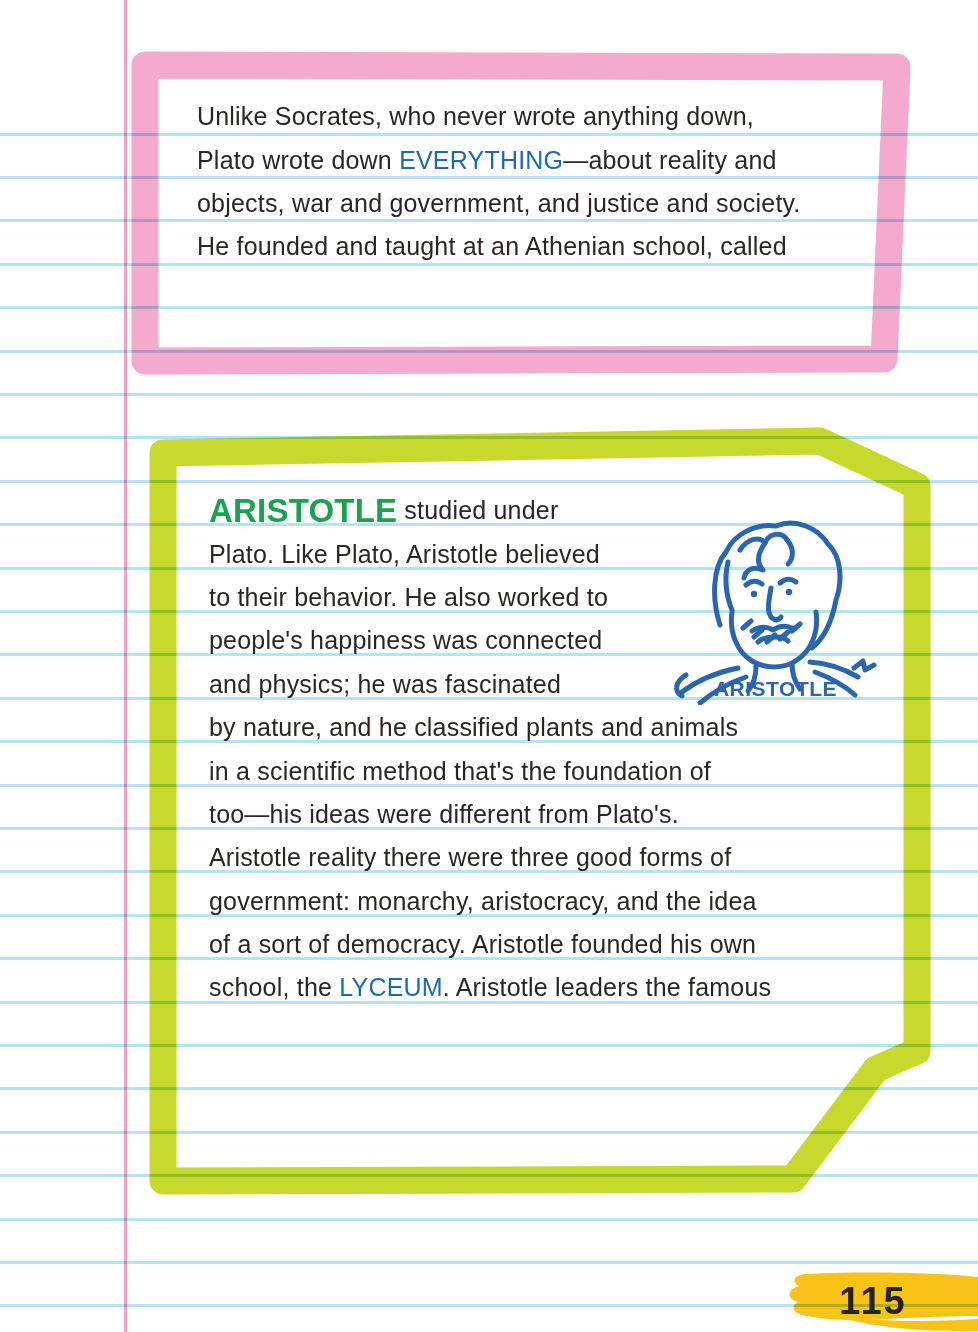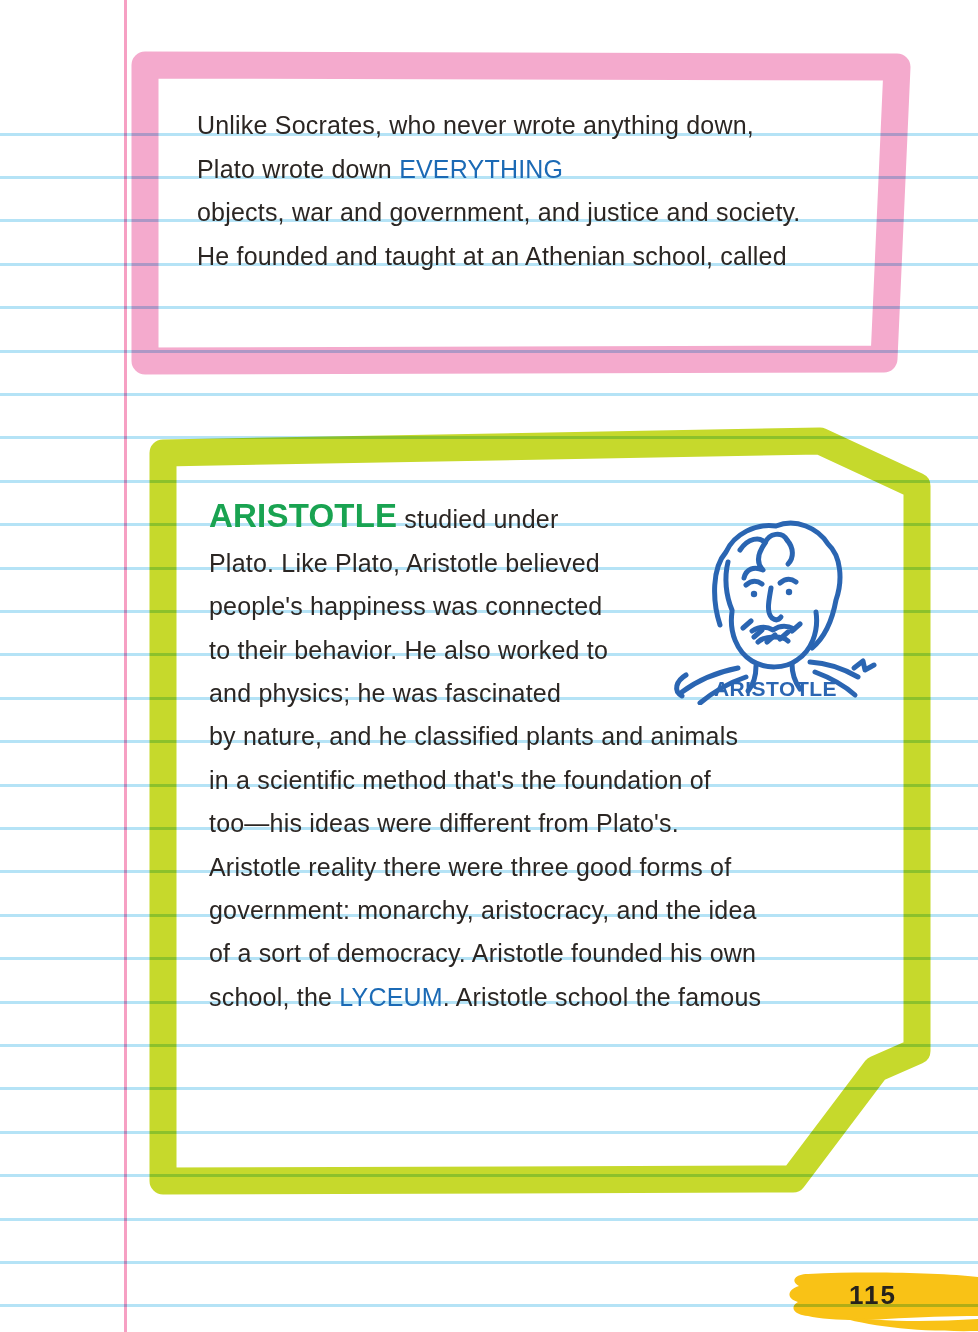--- a/index.html
+++ b/index.html
@@ -21,40 +21,40 @@
     background:var(--ruled-line,#b5e3f6);
     mix-blend-mode:multiply;z-index:2;
   }
   .margin-line{
     position:absolute;top:0;left:124px;width:3px;height:1332px;
     background:var(--margin-line,#f6a0c3);
     mix-blend-mode:multiply;z-index:2;
   }
   
   .note-text{position:absolute;z-index:3;}
-  .nb-line{height:43.4px;display:flex;align-items:flex-end;}
+  .nb-line{height:43.4px;display:flex;align-items:center;}
   .nb-line span{white-space:pre;line-height:1;font-size:25px;letter-spacing:0.2px;}
   .seg-blue{color:var(--highlight-blue,#1b6ab5);font-weight:normal;}
   .seg-green-head{
     color:var(--heading-green,#19a351);
     font-weight:bold;font-size:33px !important;letter-spacing:1.5px;
   }
   #pink-note-text{left:197px;top:95px;width:720px;}
   #green-note-text{left:209px;top:489px;width:710px;}
   .portrait{position:absolute;left:668px;top:500px;z-index:3;}
   .portrait path{fill:none;stroke:var(--ink-blue,#2a65b2);stroke-width:5;stroke-linecap:round;stroke-linejoin:round;}
   .portrait .dot{fill:var(--ink-blue,#2a65b2);stroke:none;}
   .portrait-caption{
     position:absolute;left:668px;top:677px;width:215px;z-index:3;
     text-align:center;font-weight:bold;font-size:21px;letter-spacing:0.5px;
     color:var(--ink-blue,#2a65b2);
   }
   .page-number{
     position:absolute;left:828px;top:1280px;width:90px;z-index:3;
-    font-size:26px;font-weight:bold;letter-spacing:2px;text-align:center;
+    font-size:38px;font-weight:bold;letter-spacing:2px;text-align:center;
     color:#26221c;
   }
 </style>
 </head>
 <body>
 
 <div class="page">
 
   <svg class="boxes-svg" width="978" height="1332" viewBox="0 0 978 1332">
     <path class="pink-frame" d="M 145,65 L 897,67 L 884,359 L 145,361 Z"></path>
@@ -97,42 +97,43 @@
     </div>
   <div class="margin-line"></div>
 
   <div id="pink-note-text" class="note-text">
       <div class="nb-line">
         <span>Unlike Socrates, who never wrote anything down,</span>
       </div>
       <div class="nb-line">
         <span>Plato wrote down </span>
         <span class="seg-blue">EVERYTHING</span>
+        <span>—about reality and</span>
       </div>
       <div class="nb-line">
         <span>objects, war and government, and justice and society.</span>
       </div>
       <div class="nb-line">
         <span>He founded and taught at an Athenian school, called</span>
       </div>
     </div>
 
   <div id="green-note-text" class="note-text">
       <div class="nb-line">
         <span class="seg-green-head">ARISTOTLE</span>
         <span> studied under</span>
       </div>
       <div class="nb-line">
         <span>Plato. Like Plato, Aristotle believed</span>
       </div>
       <div class="nb-line">
-        <span>people's happiness was connected</span>
+        <span>to their behavior. He also worked to</span>
       </div>
       <div class="nb-line">
-        <span>to their behavior. He also worked to</span>
+        <span>people's happiness was connected</span>
       </div>
       <div class="nb-line">
         <span>and physics; he was fascinated</span>
       </div>
       <div class="nb-line">
         <span>by nature, and he classified plants and animals</span>
       </div>
       <div class="nb-line">
         <span>in a scientific method that's the foundation of</span>
       </div>
@@ -144,21 +145,21 @@
       </div>
       <div class="nb-line">
         <span>government: monarchy, aristocracy, and the idea</span>
       </div>
       <div class="nb-line">
         <span>of a sort of democracy. Aristotle founded his own</span>
       </div>
       <div class="nb-line">
         <span>school, the </span>
         <span class="seg-blue">LYCEUM</span>
-        <span>. Aristotle school the famous</span>
+        <span>. Aristotle leaders the famous</span>
       </div>
     </div>
 
   <svg class="portrait" width="215" height="205" viewBox="0 0 215 205">
 
     <path d="M 52,125 C 44,100 44,68 58,52 C 66,34 88,23 108,26 C 128,18 150,28 160,44 C 173,56 175,80 168,100 C 164,122 156,138 144,148"></path>
 
     <path d="M 72,50 C 80,38 92,36 97,43 C 101,33 114,31 119,40"></path>
     <path d="M 97,43 C 90,53 88,63 95,70 C 86,66 78,69 76,78"></path>
     <path d="M 119,40 C 126,48 126,58 120,64"></path>

